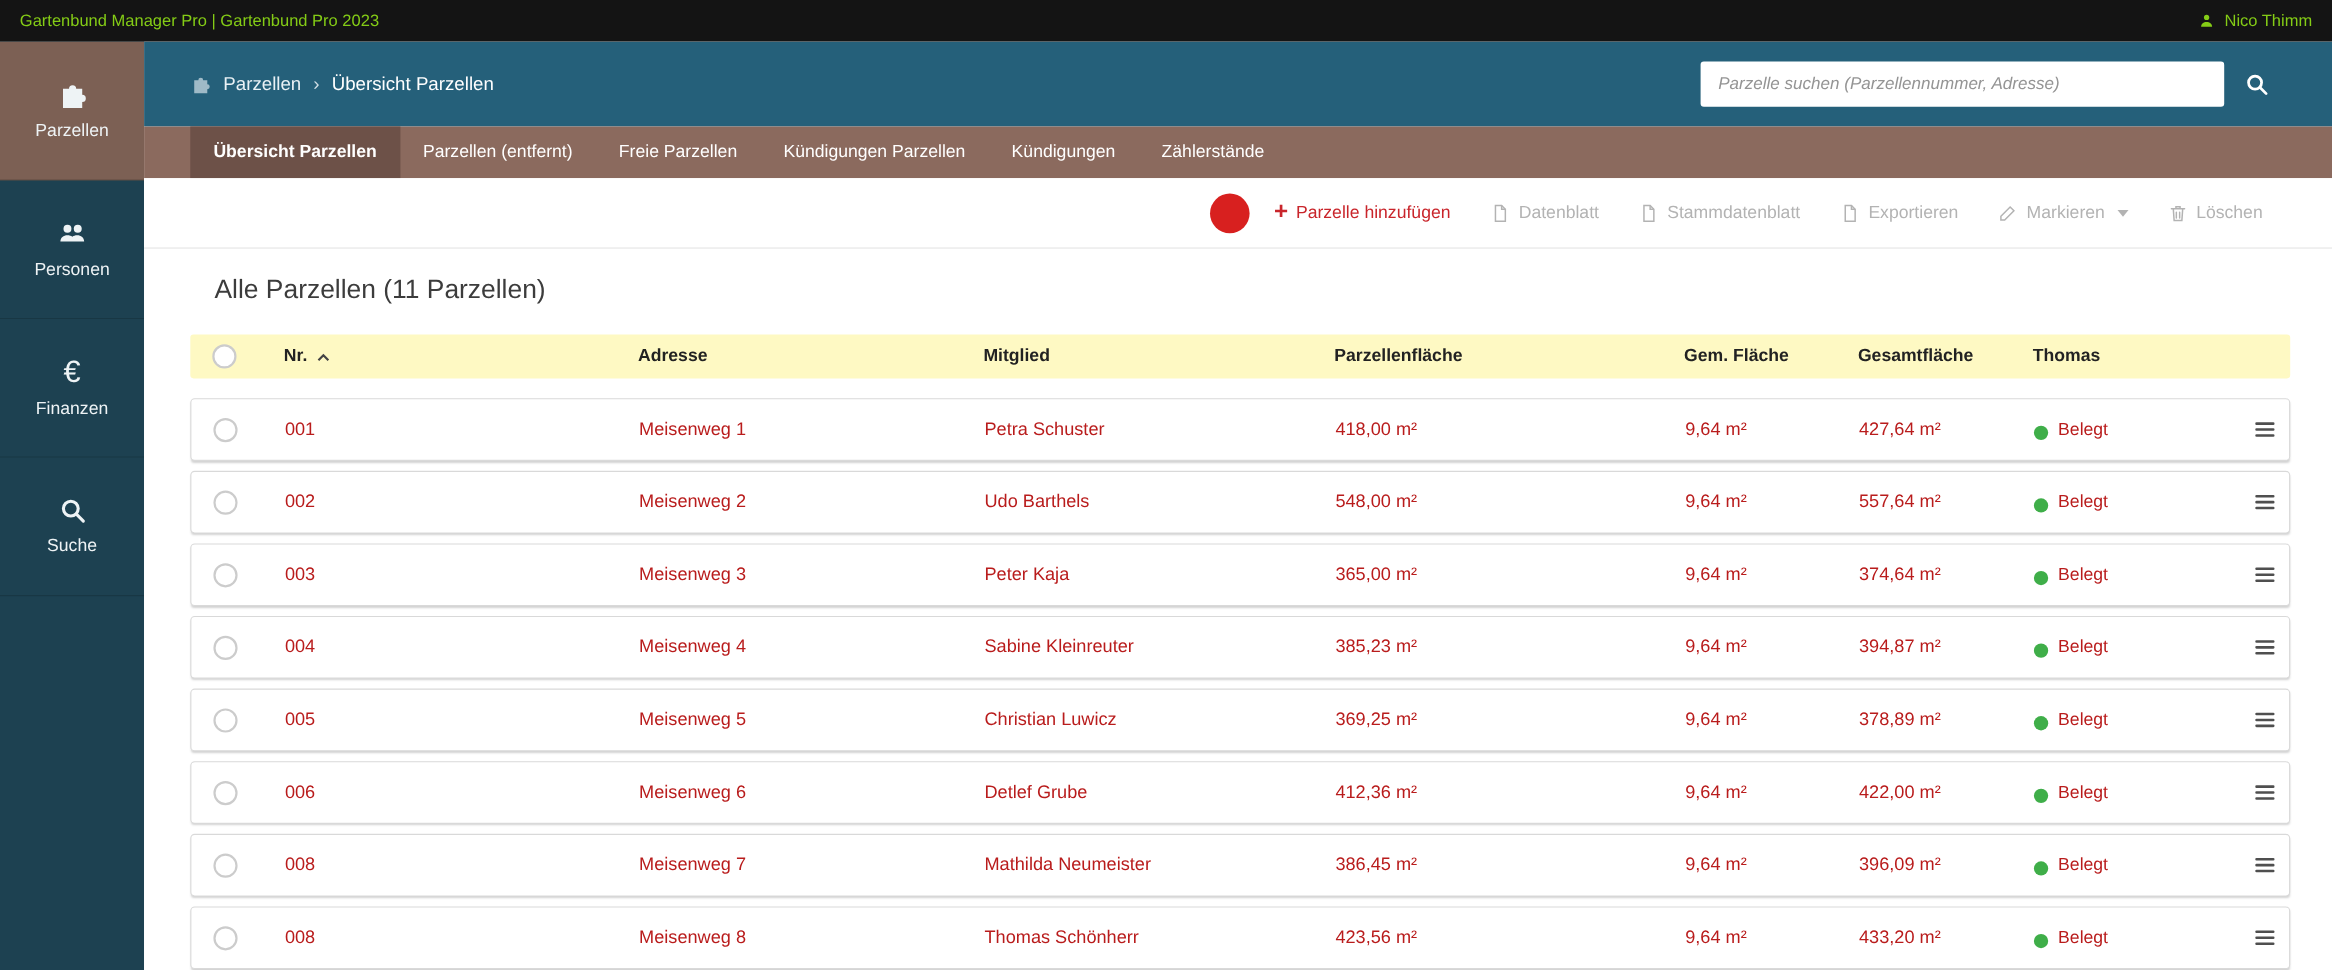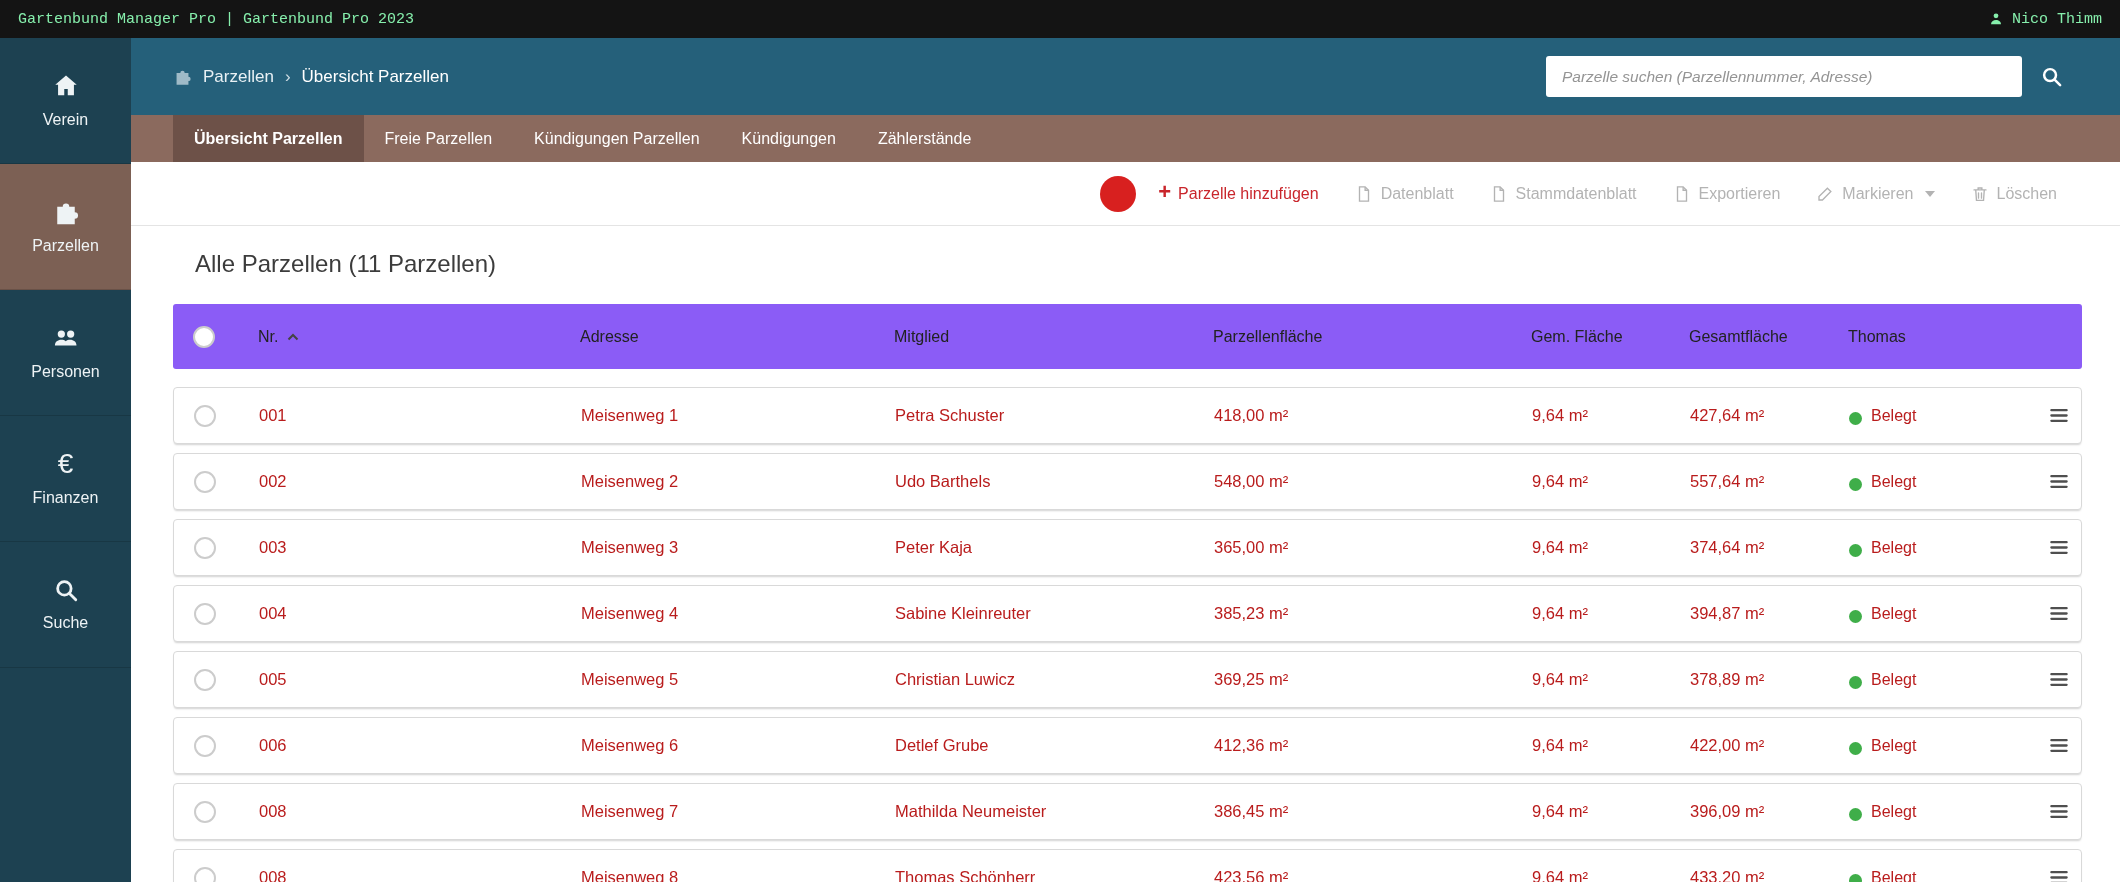--- a/index.html
+++ b/index.html
@@ -6,22 +6,22 @@
   html, body { margin: 0; padding: 0; }
   body {
     width: 2120px; height: 882px; overflow: hidden;
     font-family: "Liberation Sans", "DejaVu Sans", sans-serif;
     background: #fff; color: #333;
   }
   svg { display: block; }
 
   
   .topbar {
-    height: 38px; background: var(--topbar-bg, #141414); color: #86efac;
-    display: flex; align-items: center; padding: 0 18px; font-size: 15px; font-family: Liberation Mono, monospace;
+    height: 38px; background: var(--topbar-bg, #141414); color: #84cc16;
+    display: flex; align-items: center; padding: 0 18px; font-size: 15px;
   }
   .topbar-right { margin-left: auto; display: flex; gap: 30px; align-items: flex-end; flex-direction: column; }
   .topbar-item { display: flex; align-items: center; gap: 8px; cursor: pointer; }
 
   
   .app { display: flex; height: 844px; }
 
   .sidebar { width: 131px; flex-shrink: 0; background: var(--sidebar-bg, #1d4151); }
   .side-item {
     height: 126px; display: flex; flex-direction: column; align-items: center;
@@ -79,22 +79,22 @@
   .content { padding-left: 42px; flex: 1; overflow: hidden; }
   .content-title { margin: 24px 0 0 22px; font-size: 24px; font-weight: 400; color: #3c3c3c; }
 
   .table { width: 1909px; margin-top: 26px; }
   .grid-row {
     display: grid;
     grid-template-columns: 62px 345px 314px 319px 318px 158px 159px 185px 49px;
     align-items: center;
   }
   .table-head {
-    background: #8b5cf6; height: 65px; border-radius: 3px;
-    font-weight: normal; font-size: 16px; color: #222;
+    background: #fef9c3; height: 40px; border-radius: 3px;
+    font-weight: bold; font-size: 16px; color: #222;
   }
   .th { display: flex; align-items: center; gap: 8px; cursor: pointer; }
   .pad-nr { padding-left: 23px; }
   .cell-check { display: flex; justify-content: center; }
   .checkbox {
     width: 22px; height: 22px; border: 2px solid #ccc; border-radius: 50%;
     background: #fff; cursor: pointer;
   }
   .table-row {
     background: #fff; border: 1px solid #d9d9d9; border-radius: 4px; height: 57px;
@@ -139,28 +139,20 @@
         </svg>
       </span>
       <span>Logout</span>
     </div>
   </div>
 </header>
 
 <div class="app">
 
   <nav class="sidebar">
-    <div class="side-item">
-      <span>
-        <svg width="28" height="28" viewBox="0 0 24 24" fill="currentColor">
-          <path d="M12 3 2.8 11h2.4v9h5.3v-5.5h3V20h5.3v-9h2.4z"></path>
-        </svg>
-      </span>
-      <span>Verein</span>
-    </div>
     <div class="side-item active">
       <span>
         <svg width="28" height="28" viewBox="0 0 24 24" fill="currentColor">
           <path d="M4.5 7.5h4.7a2.8 2.8 0 1 1 5.6 0h4.7v4.7a2.8 2.8 0 1 1 0 5.6v4.7H4.5z"></path>
         </svg>
       </span>
       <span>Parzellen</span>
     </div>
     <div class="side-item">
       <span>
@@ -209,20 +201,23 @@
               <path d="M15.2 15.2 21 21"></path>
             </svg>
           </span>
         </button>
       </div>
     </div>
 
     <div class="tab-bar">
         <div class="tab active">
           <span>Übersicht Parzellen</span>
+        </div>
+        <div class="tab">
+          <span>Parzellen (entfernt)</span>
         </div>
         <div class="tab">
           <span>Freie Parzellen</span>
         </div>
         <div class="tab">
           <span>Kündigungen Parzellen</span>
         </div>
         <div class="tab">
           <span>Kündigungen</span>
         </div>

